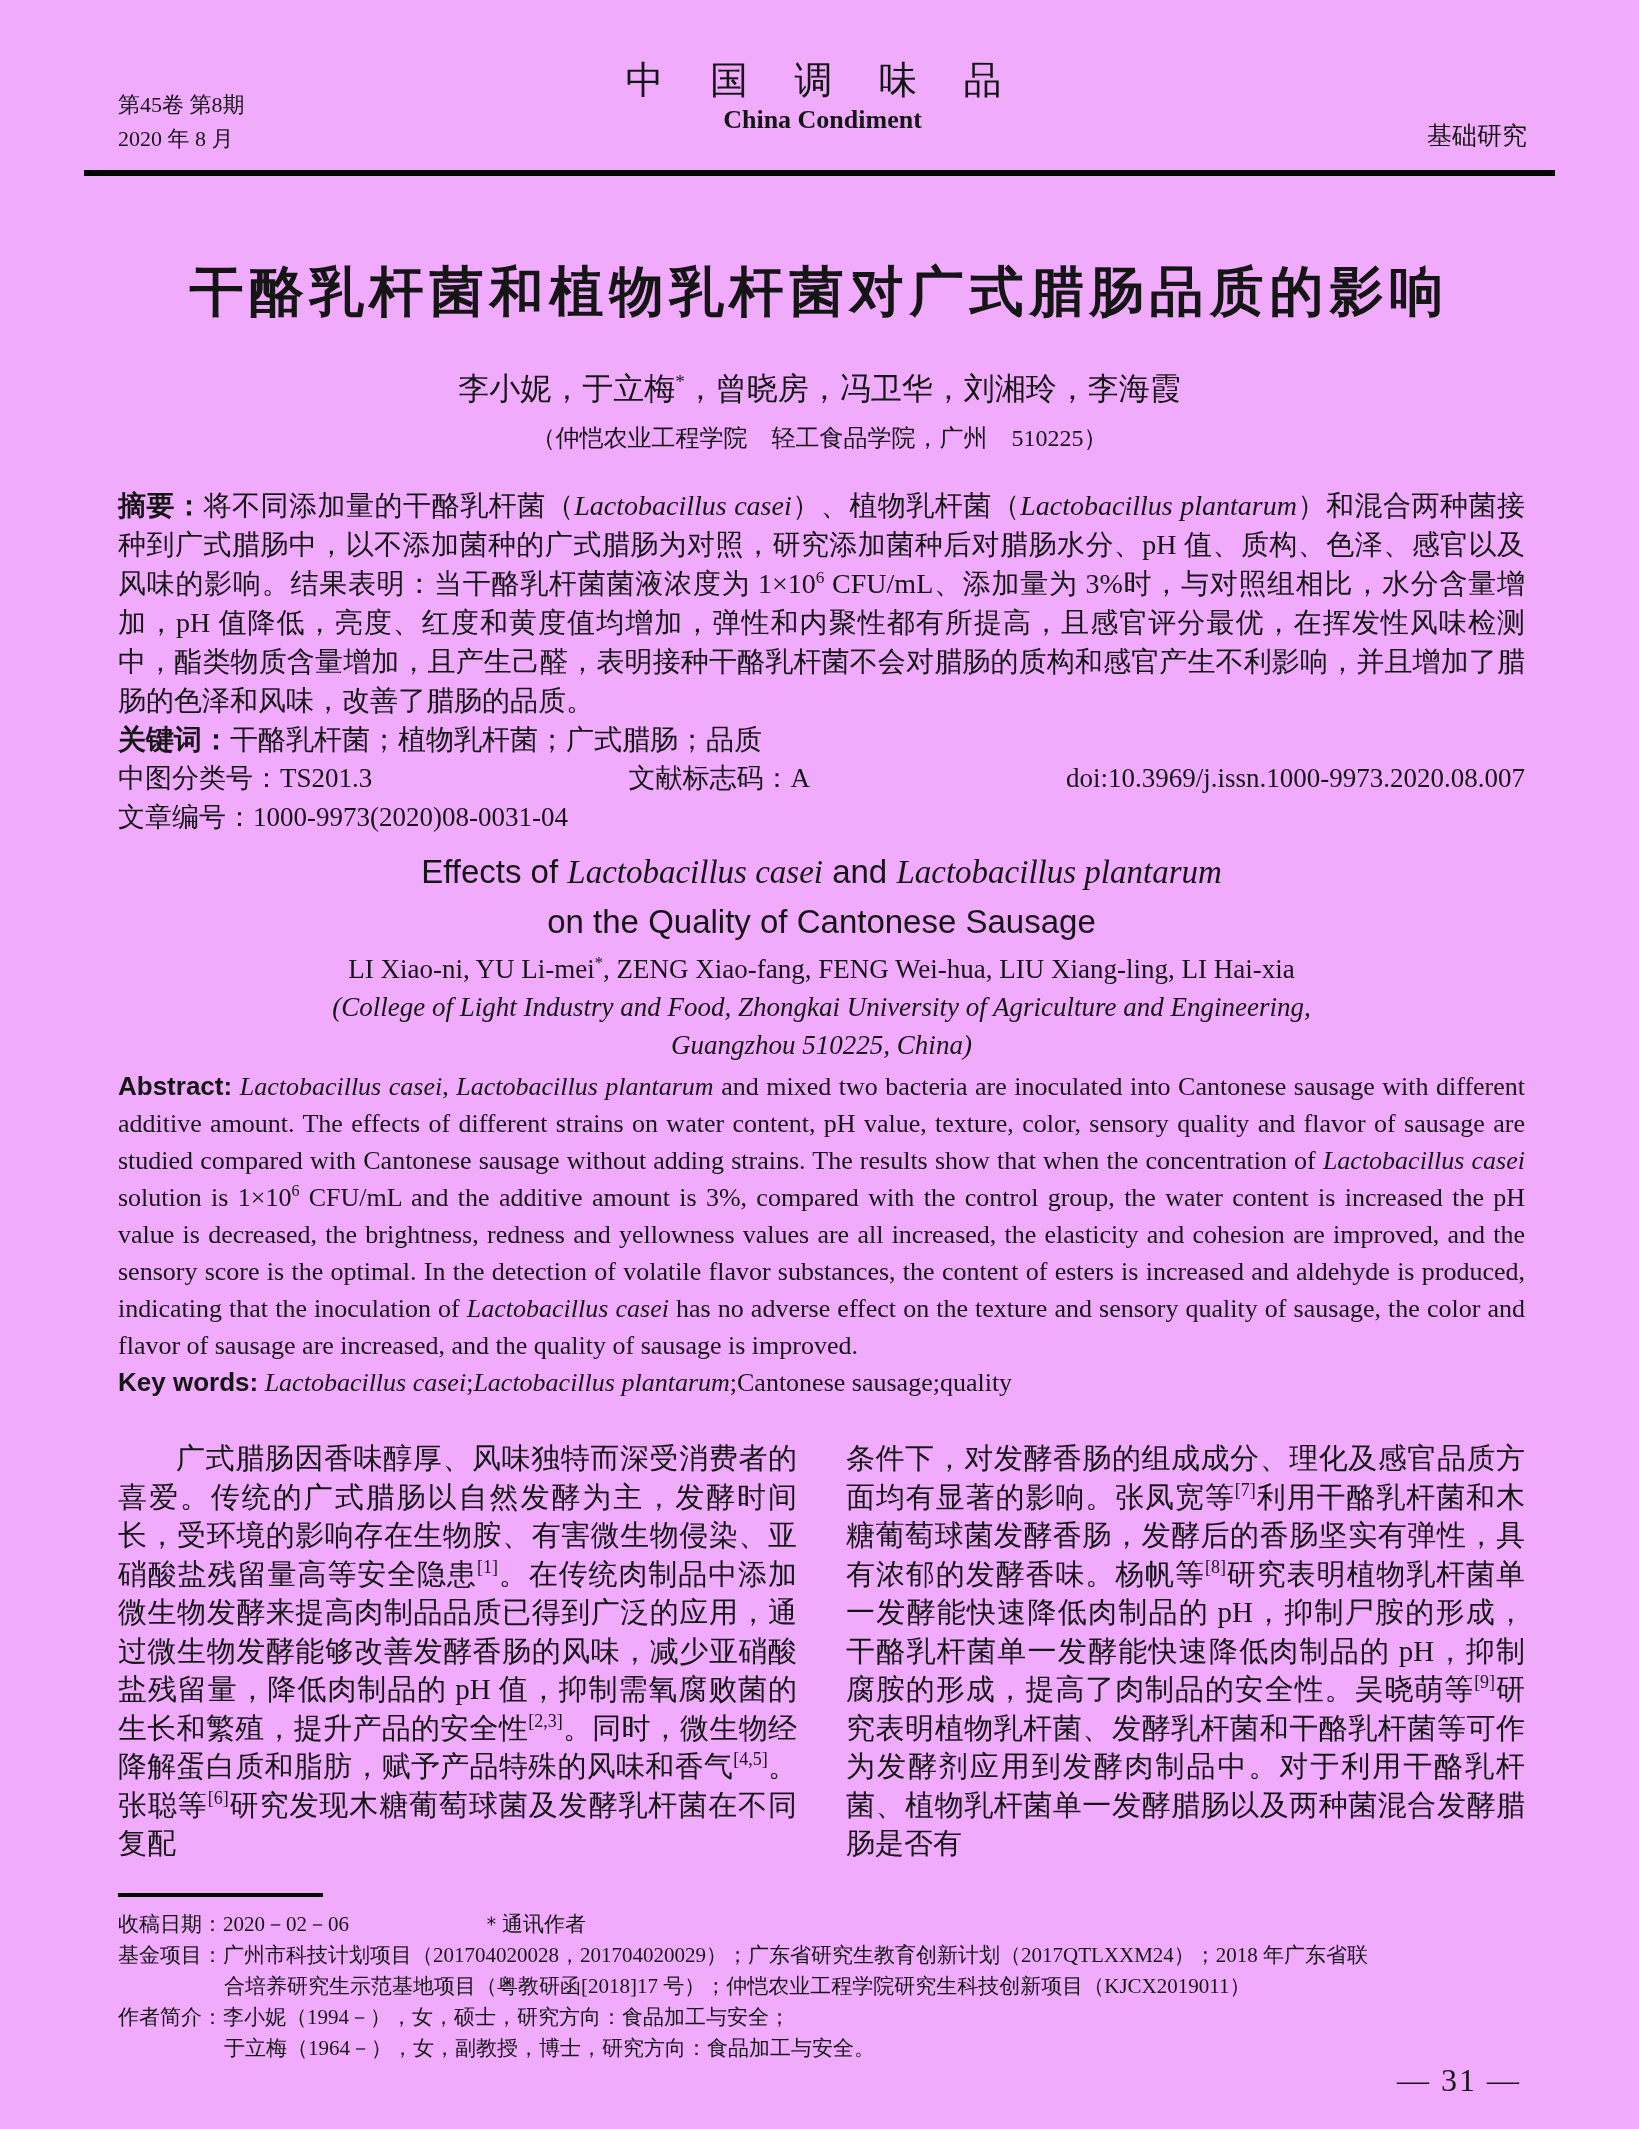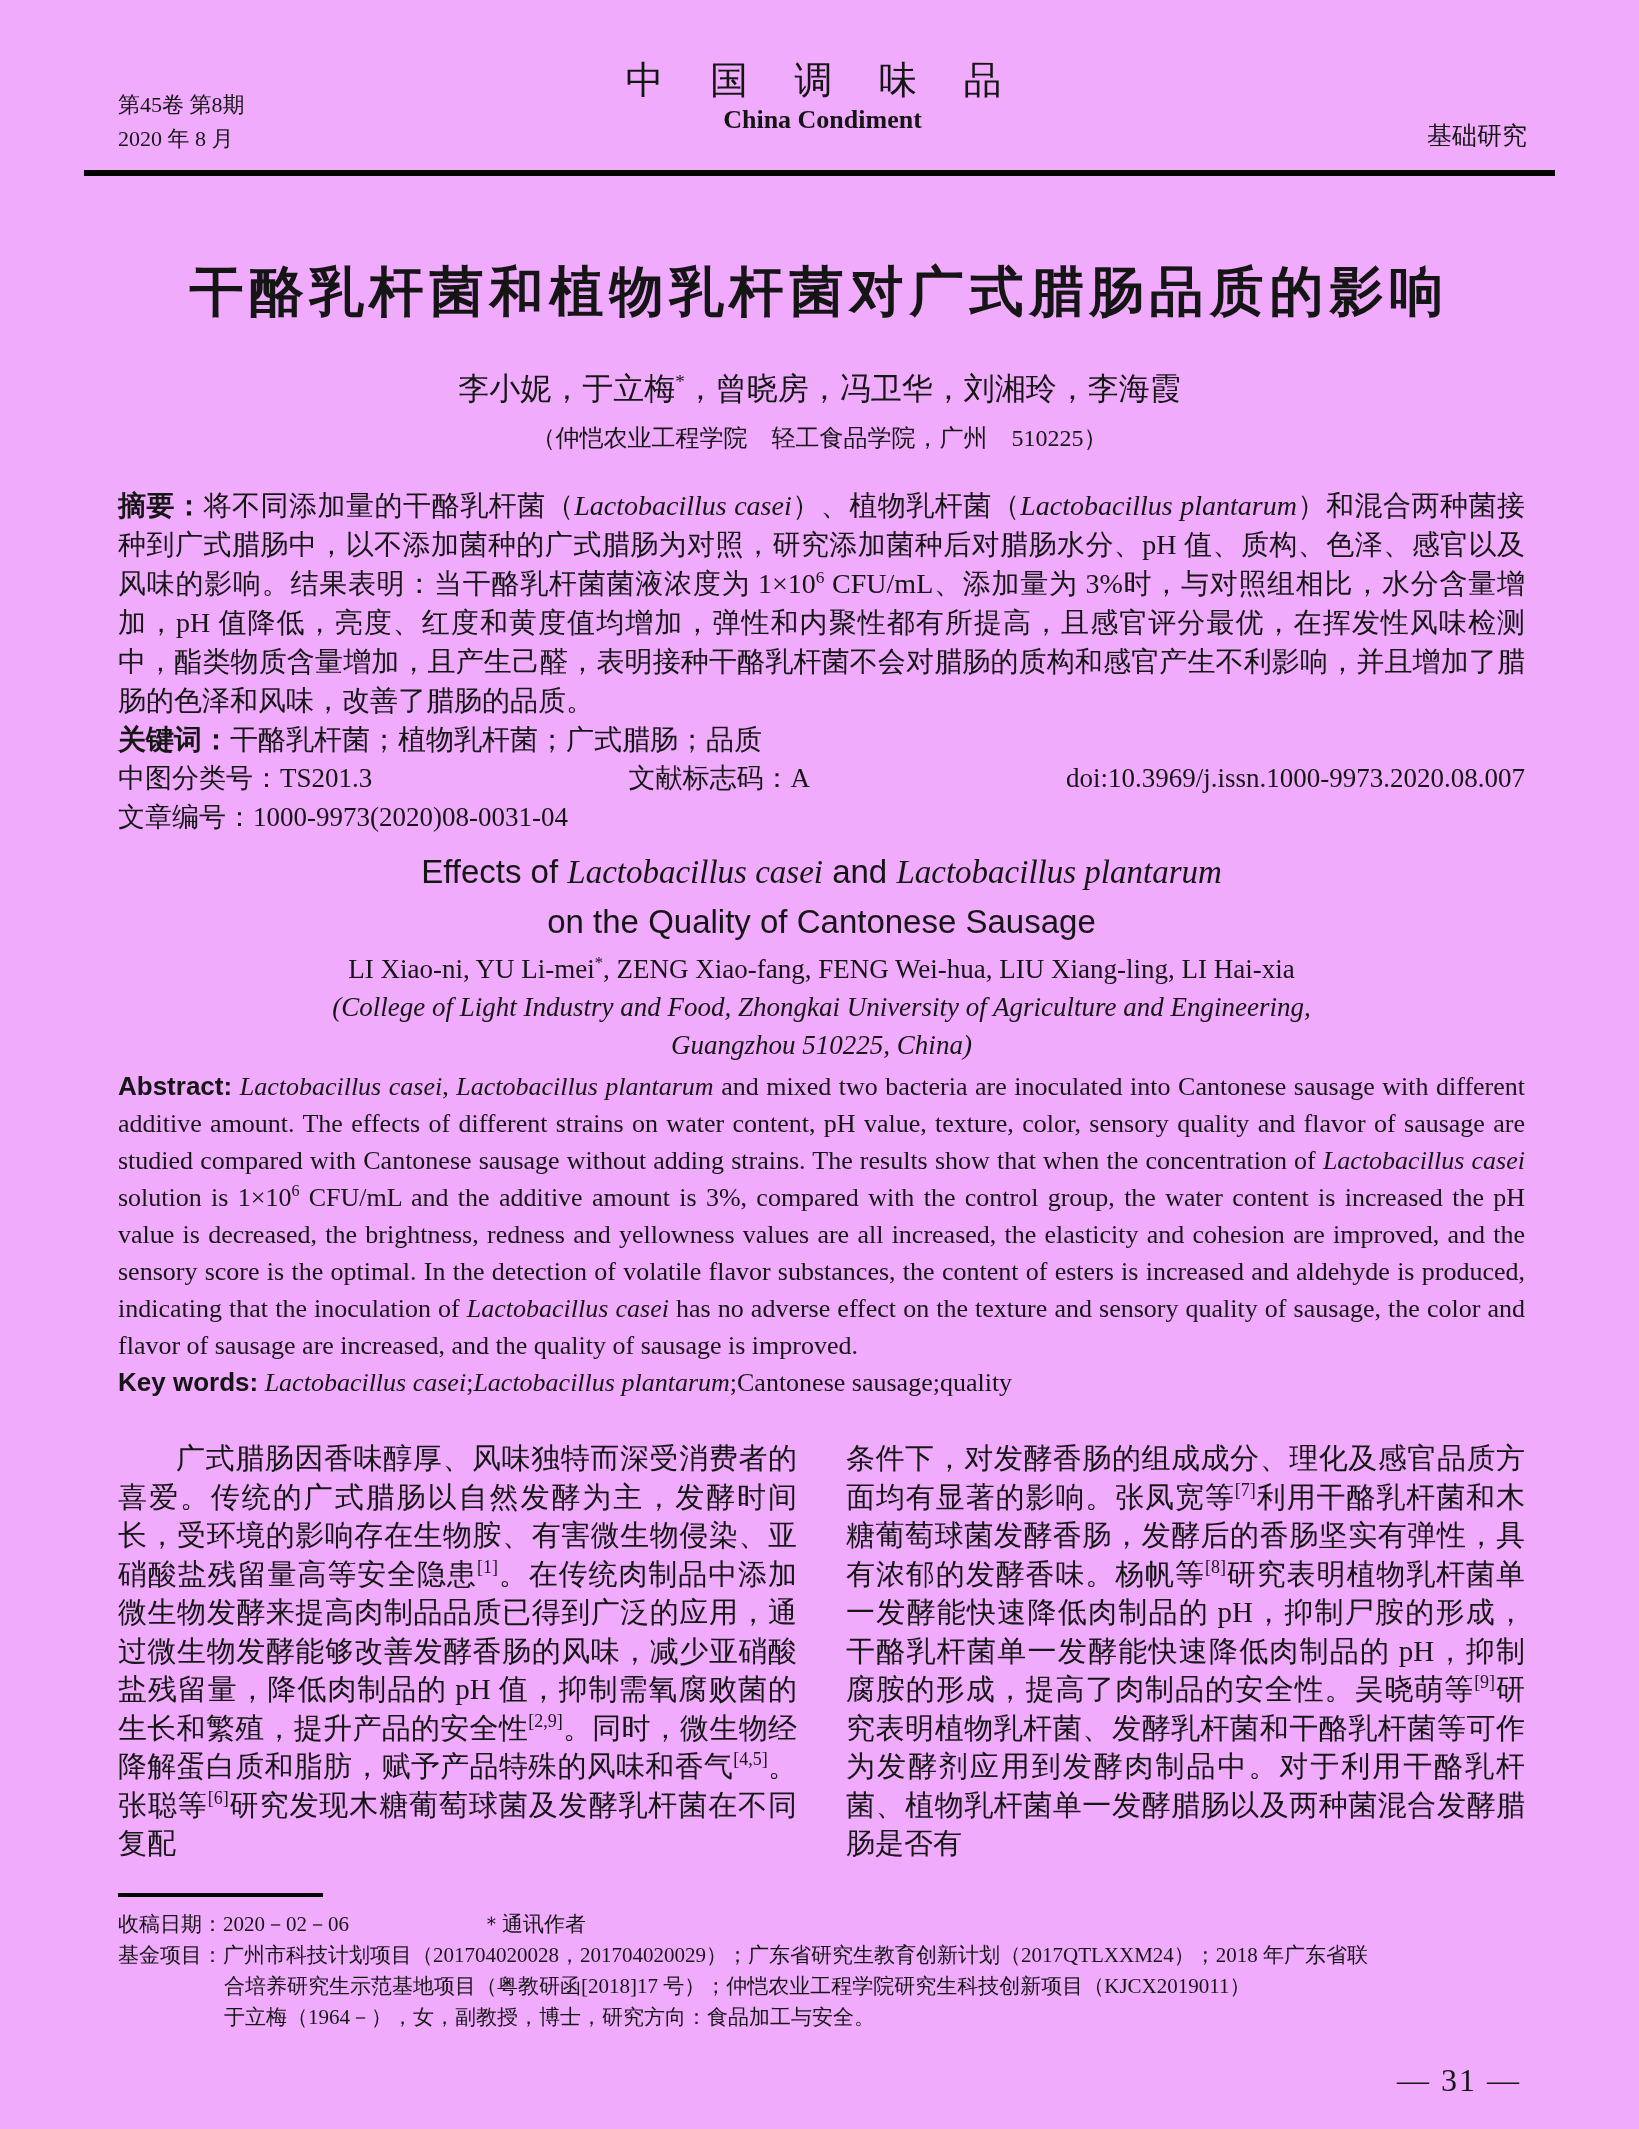--- a/index.html
+++ b/index.html
@@ -122,35 +122,36 @@
     <div class="abstract-en">
       <span class="label-hei" style="font-family:'Liberation Sans',sans-serif;">Abstract:</span><span> </span><span class="it">Lactobacillus casei</span><span>, </span><span class="it">Lactobacillus plantarum</span><span> and mixed two bacteria are inoculated into Cantonese sausage with different additive amount. The effects of different strains on water content, pH value, texture, color, sensory quality and flavor of sausage are studied compared with Cantonese sausage without adding strains. The results show that when the concentration of </span><span class="it">Lactobacillus casei</span><span> solution is 1×10</span><sup>6</sup><span> CFU/mL and the additive amount is 3%, compared with the control group, the water content is increased the pH value is decreased, the brightness, redness and yellowness values are all increased, the elasticity and cohesion are improved, and the sensory score is the optimal. In the detection of volatile flavor substances, the content of esters is increased and aldehyde is produced, indicating that the inoculation of </span><span class="it">Lactobacillus casei</span><span> has no adverse effect on the texture and sensory quality of sausage, the color and flavor of sausage are increased, and the quality of sausage is improved.</span>
     </div>
 
     <div class="kw-en">
       <span class="label-hei">Key words:</span><span> </span><span class="it">Lactobacillus casei</span><span>;</span><span class="it">Lactobacillus plantarum</span><span>;Cantonese sausage;quality</span>
     </div>
 
     <div class="columns">
       <div class="col indent">
-        <span>广式腊肠因香味醇厚、风味独特而深受消费者的喜爱。传统的广式腊肠以自然发酵为主，发酵时间长，受环境的影响存在生物胺、有害微生物侵染、亚硝酸盐残留量高等安全隐患</span><sup>[1]</sup><span>。在传统肉制品中添加微生物发酵来提高肉制品品质已得到广泛的应用，通过微生物发酵能够改善发酵香肠的风味，减少亚硝酸盐残留量，降低肉制品的 pH 值，抑制需氧腐败菌的生长和繁殖，提升产品的安全性</span><sup>[2,9]</sup><span>。同时，微生物经降解蛋白质和脂肪，赋予产品特殊的风味和香气</span><sup>[4,5]</sup><span>。张聪等</span><sup>[6]</sup><span>研究发现木糖葡萄球菌及发酵乳杆菌在不同复配</span>
+        <span>广式腊肠因香味醇厚、风味独特而深受消费者的喜爱。传统的广式腊肠以自然发酵为主，发酵时间长，受环境的影响存在生物胺、有害微生物侵染、亚硝酸盐残留量高等安全隐患</span><sup>[1]</sup><span>。在传统肉制品中添加微生物发酵来提高肉制品品质已得到广泛的应用，通过微生物发酵能够改善发酵香肠的风味，减少亚硝酸盐残留量，降低肉制品的 pH 值，抑制需氧腐败菌的生长和繁殖，提升产品的安全性</span><sup>[2,3]</sup><span>。同时，微生物经降解蛋白质和脂肪，赋予产品特殊的风味和香气</span><sup>[4,5]</sup><span>。张聪等</span><sup>[6]</sup><span>研究发现木糖葡萄球菌及发酵乳杆菌在不同复配</span>
       </div>
       <div class="col">
         <span>条件下，对发酵香肠的组成成分、理化及感官品质方面均有显著的影响。张凤宽等</span><sup>[7]</sup><span>利用干酪乳杆菌和木糖葡萄球菌发酵香肠，发酵后的香肠坚实有弹性，具有浓郁的发酵香味。杨帆等</span><sup>[8]</sup><span>研究表明植物乳杆菌单一发酵能快速降低肉制品的 pH，抑制尸胺的形成，干酪乳杆菌单一发酵能快速降低肉制品的 pH，抑制腐胺的形成，提高了肉制品的安全性。吴晓萌等</span><sup>[9]</sup><span>研究表明植物乳杆菌、发酵乳杆菌和干酪乳杆菌等可作为发酵剂应用到发酵肉制品中。对于利用干酪乳杆菌、植物乳杆菌单一发酵腊肠以及两种菌混合发酵腊肠是否有</span>
       </div>
     </div>
 
     <div class="footnote">
       <div class="fn-rule"></div>
       <div class="fn-lines">
         <div class="fn-row1">
           <span>收稿日期：2020－02－06</span><span class="fn-cor">＊通讯作者</span>
         </div>
         <div>基金项目：广州市科技计划项目（201704020028，201704020029）；广东省研究生教育创新计划（2017QTLXXM24）；2018 年广东省联</div>
         <div class="fn-indent">合培养研究生示范基地项目（粤教研函[2018]17 号）；仲恺农业工程学院研究生科技创新项目（KJCX2019011）</div>
+        <div>作者简介：李小妮（1994－），女，硕士，研究方向：食品加工与安全；</div>
         <div class="fn-indent2">于立梅（1964－），女，副教授，博士，研究方向：食品加工与安全。</div>
       </div>
     </div>
 
   </div>
 
   <div class="pagenum">— 31 —</div>
 
 </div>
 

